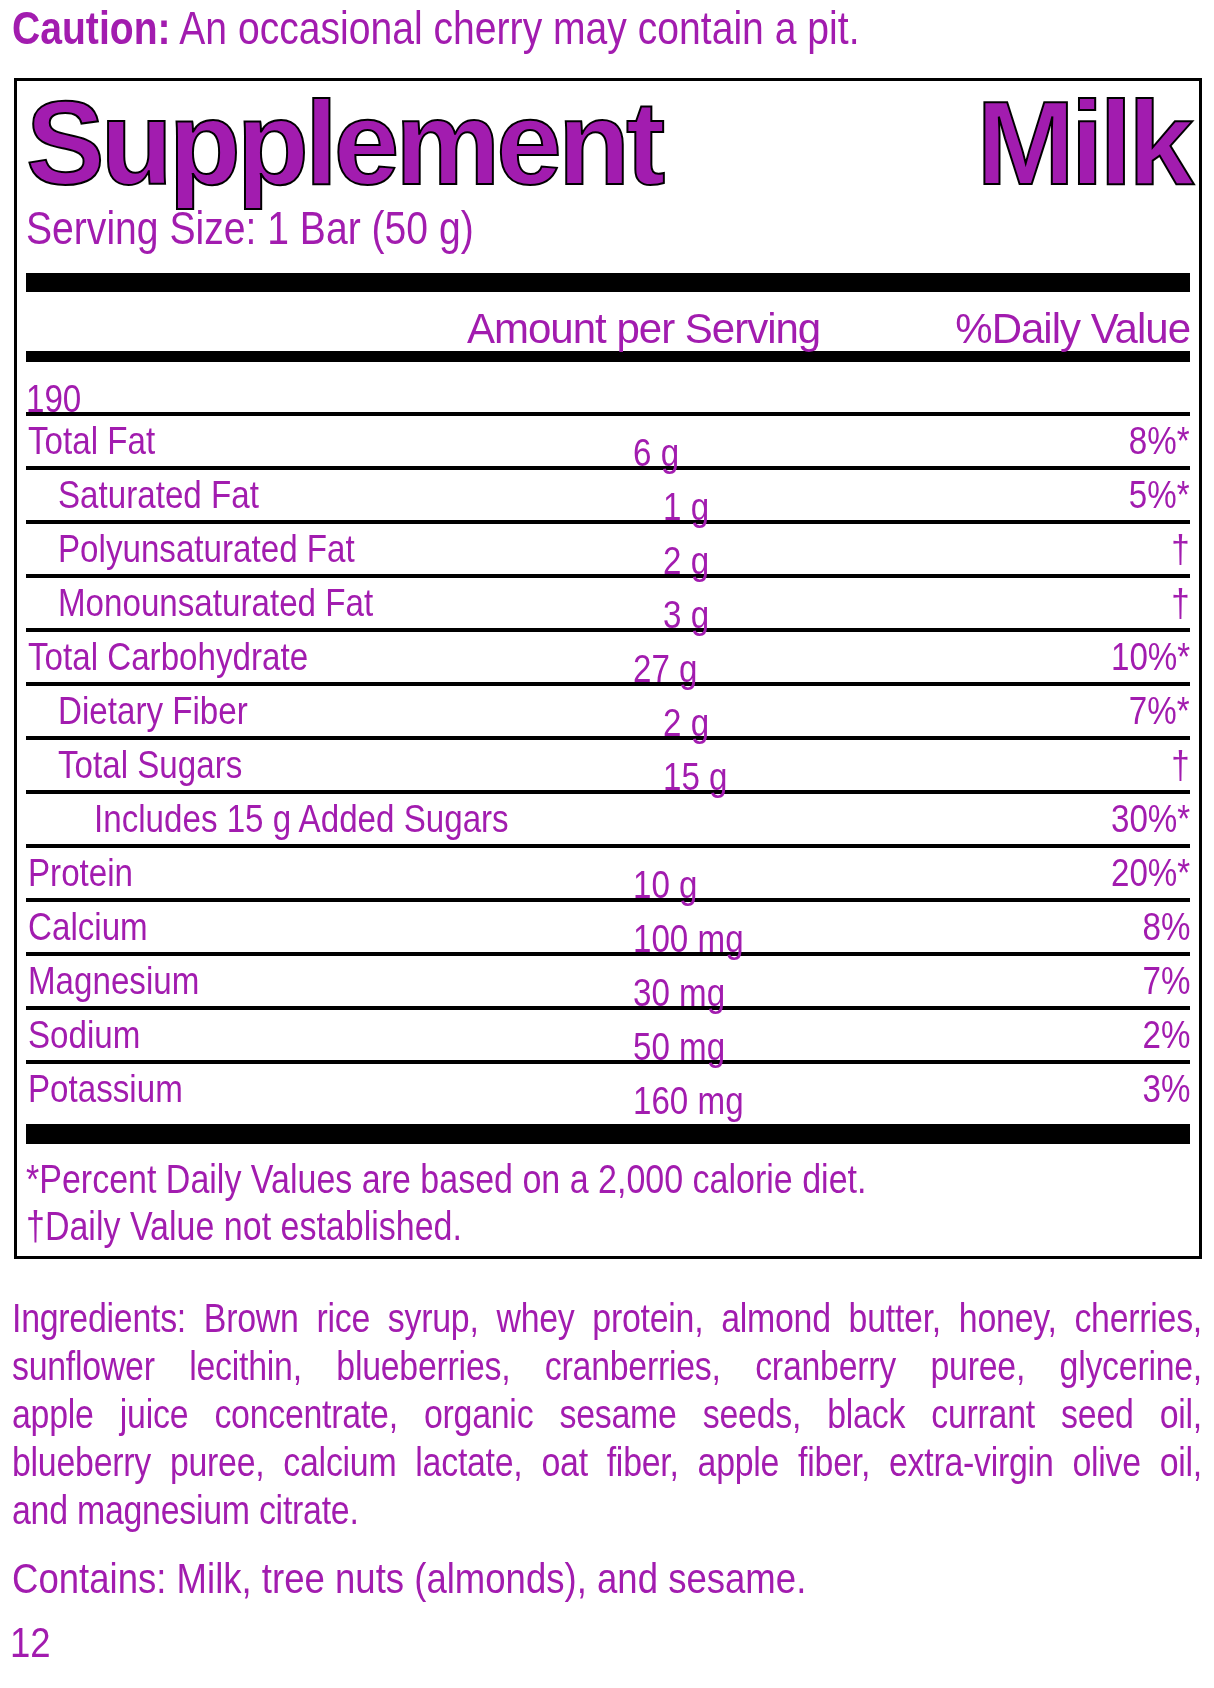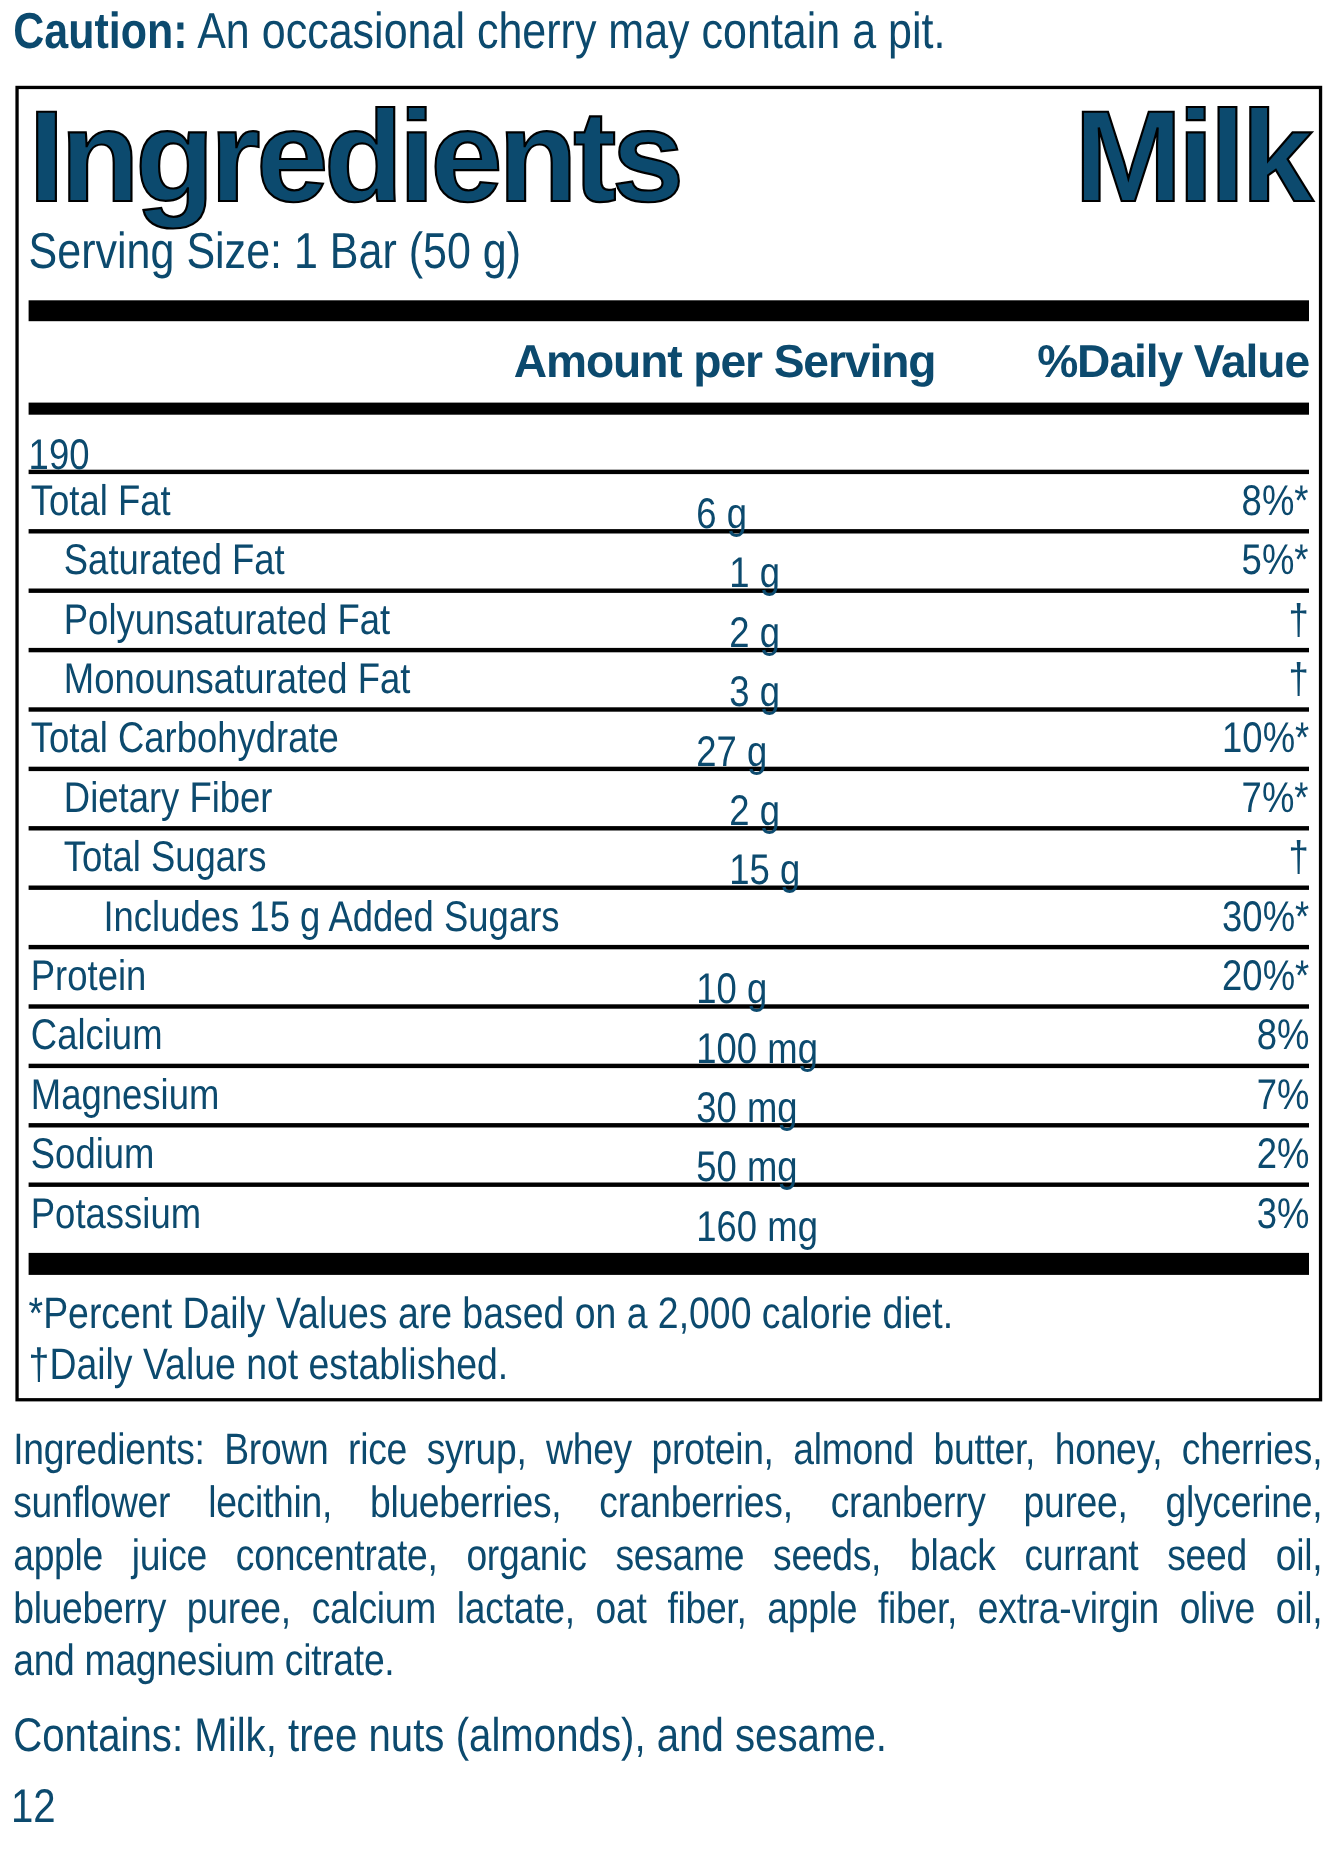--- a/index.html
+++ b/index.html
@@ -1,33 +1,33 @@
 <!DOCTYPE html>
 <html><head>
 <meta charset="utf-8">
 <style>
   html,body{margin:0;padding:0;background:#ffffff;}
   .page{position:relative;width:1214px;height:1688px;background:#ffffff;overflow:hidden;
-        font-family:"Liberation Sans",sans-serif;color:#0c4a6e;border-radius:29px;}
+        font-family:"Liberation Sans",sans-serif;color:#a21caf;border-radius:29px;}
   
   .cx{display:inline-block;transform:scaleX(0.85);transform-origin:0 50%;white-space:nowrap;}
   .cx-r{display:inline-block;transform:scaleX(0.85);transform-origin:100% 50%;white-space:nowrap;}
 
   .caution{position:absolute;left:12px;top:2px;font-size:46px;line-height:52px;}
   .caution b{font-weight:bold;}
 
   .panel{position:absolute;left:14px;top:78px;width:1188px;box-sizing:border-box;
          border:3px solid #000;padding:0 9px 6px 9px;background:#fff;}
   .title{display:flex;justify-content:space-between;align-items:flex-start;
          font-weight:bold;font-size:118px;line-height:108px;letter-spacing:-4px;
          margin-top:8px;-webkit-text-stroke:2px #000;}
   .serving{margin-top:8px;font-size:46px;line-height:46px;}
   .bar{background:#000;}
   .bar-1{height:19px;margin-top:22px;}
-  .header-row{position:relative;height:74px;font-size:42px;font-weight:bold;line-height:74px;}
+  .header-row{position:relative;height:59px;font-size:42px;font-weight:normal;line-height:74px;}
   .hdr-amt{position:absolute;left:441px;letter-spacing:-1px;}
   .hdr-dv{position:absolute;right:0;letter-spacing:-1px;}
   .bar-2{height:11px;}
   .row{display:flex;align-items:center;height:50px;border-bottom:4px solid #000;font-size:39px;}
   #rows .row:last-child{border-bottom:none;}
   .cell{display:block;}
   .lbl{width:605px;flex:none;}
   .indent-0{padding-left:2px;}
   .indent-1{padding-left:32px;}
   .indent-2{padding-left:68px;}
@@ -49,21 +49,21 @@
 <body>
 
 <div class="page">
 
   <div class="caution">
     <span class="cx"><b>Caution:</b> <span>An occasional cherry may contain a pit.</span></span>
   </div>
 
   <div class="panel">
     <div class="title">
-      <span>Ingredients</span>
+      <span>Supplement</span>
       <span>Milk</span>
     </div>
 
     <div class="serving">
       <span class="cx">Serving Size: 1 Bar (50 g)</span>
     </div>
 
     <div class="bar bar-1"></div>
 
     <div class="header-row">

